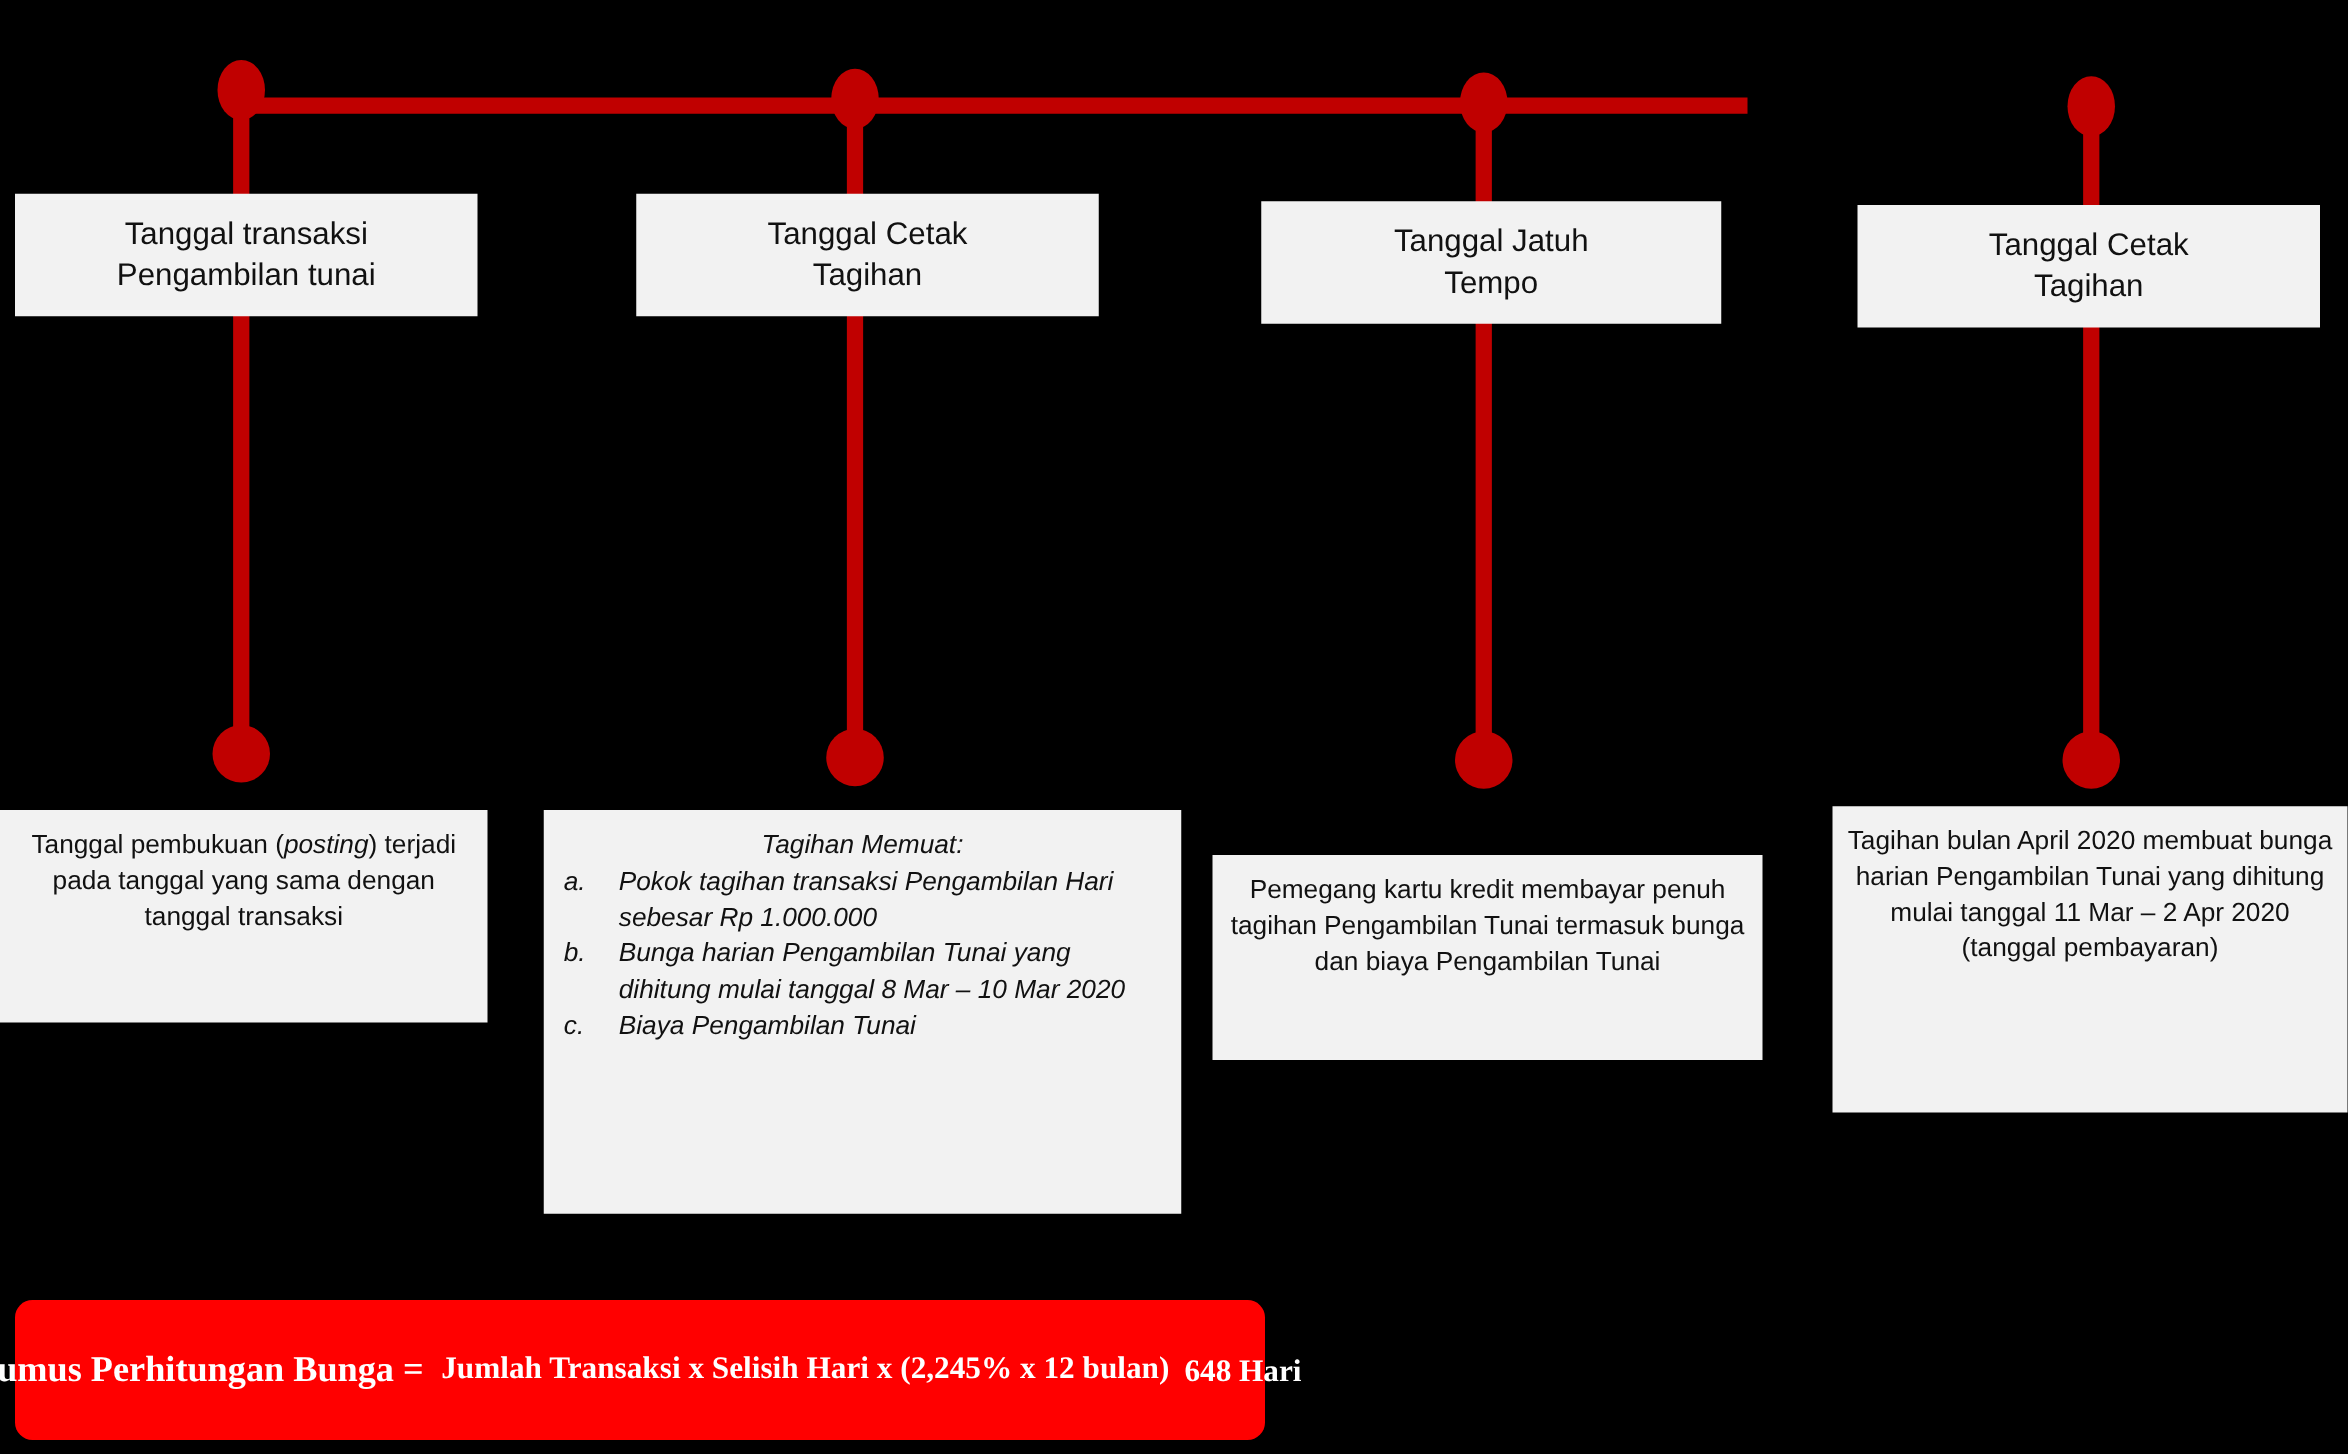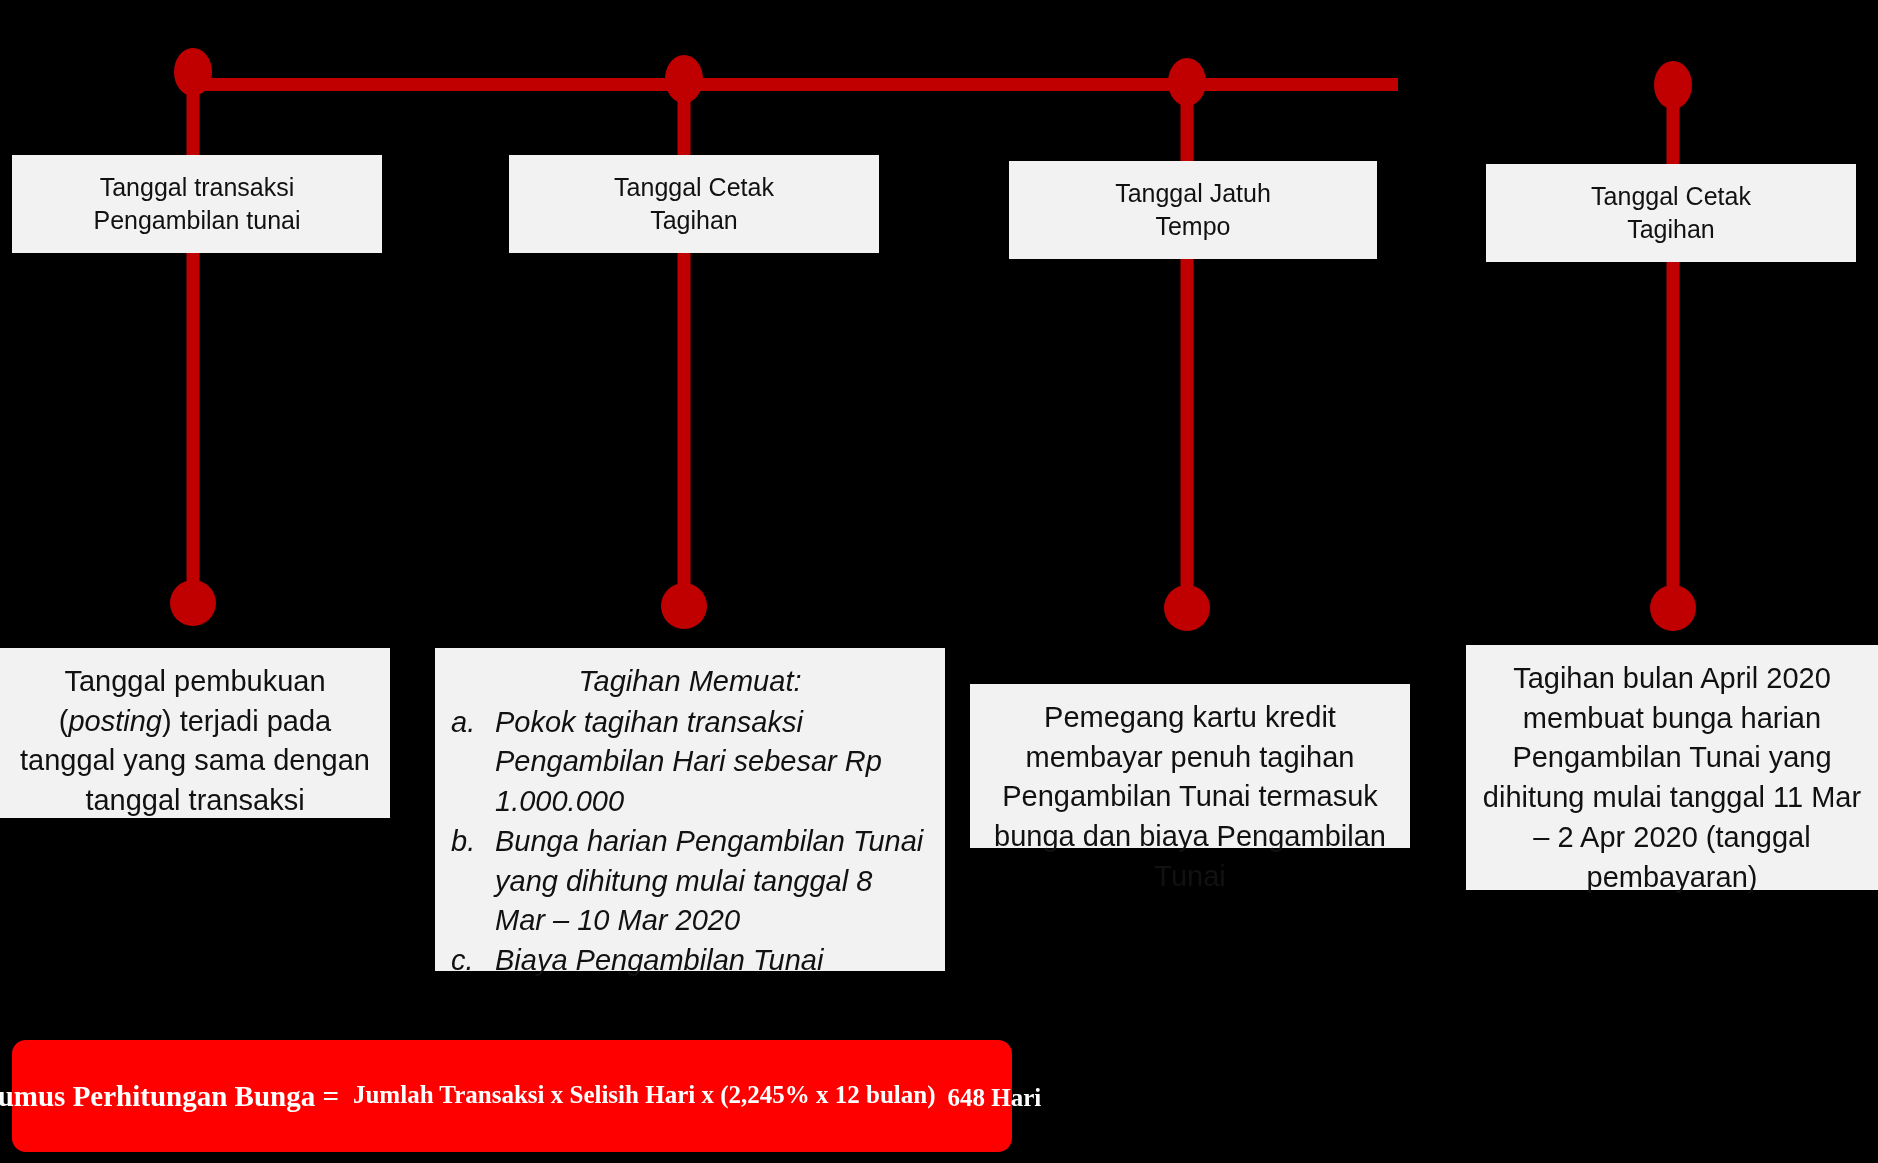--- a/index.html
+++ b/index.html
@@ -51,21 +51,21 @@
     justify-content:center;
     padding:6px 8px;
     box-sizing:border-box;
   }
 
   
   .detailbox{
     position:absolute;
     background:#F2F2F2;
     color:#111;
-    font-size:29px;
+    font-size:21px;
     line-height:1.37;
     text-align:center;
     box-sizing:border-box;
     padding:14px 12px;
   }
   .detailbox.listbox{
     text-align:left;
     padding:14px 16px 16px 16px;
   }
   .listbox .lead{

